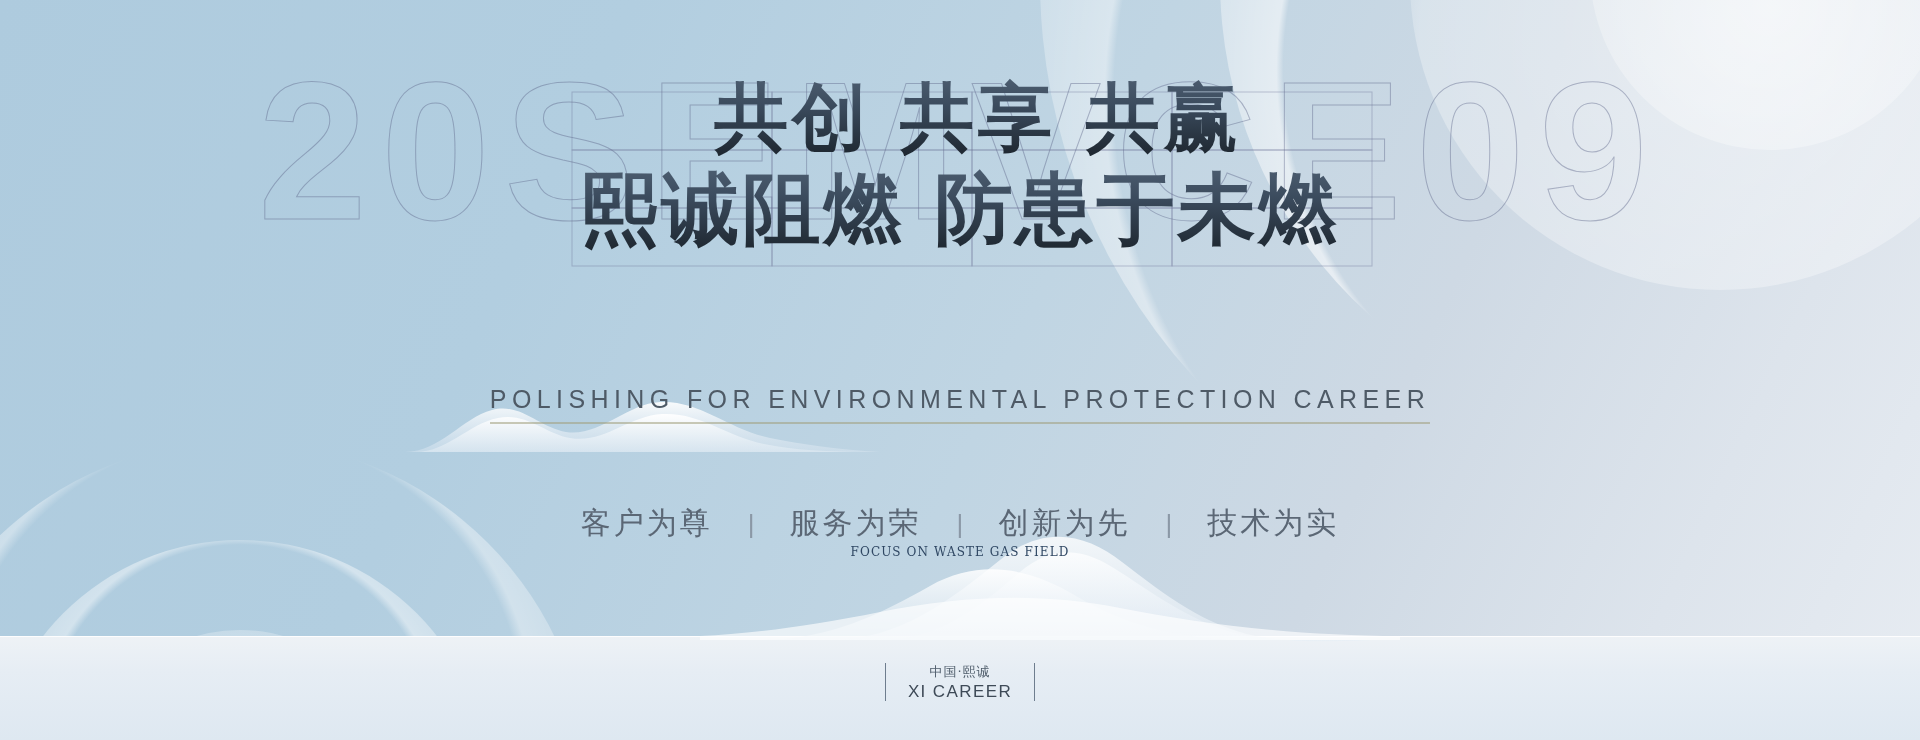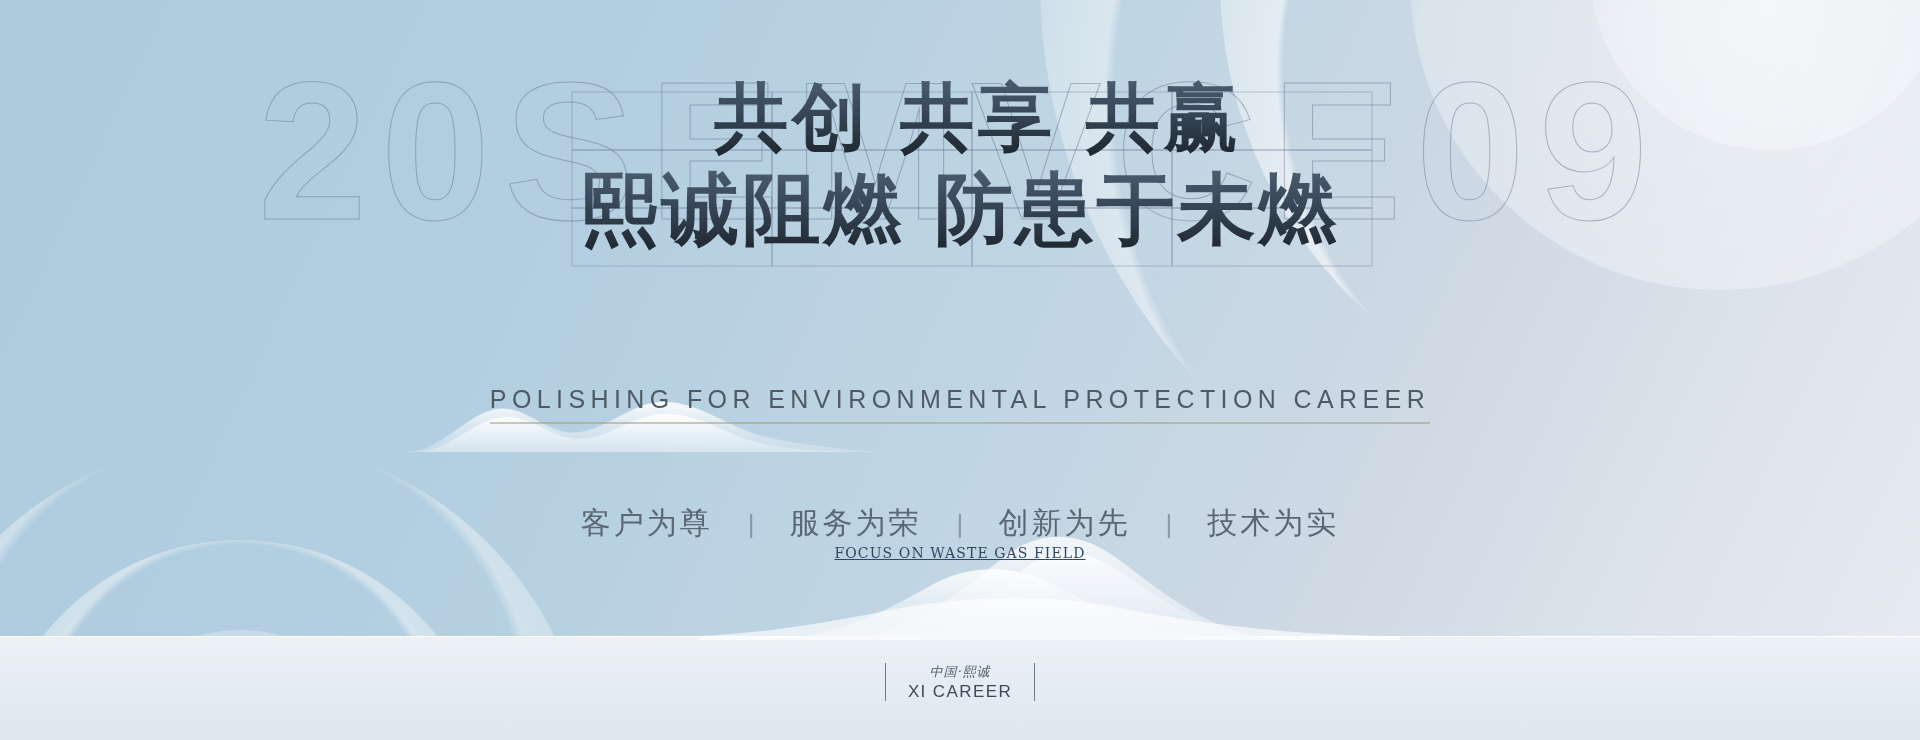--- a/index.html
+++ b/index.html
@@ -109,32 +109,32 @@
   }
 
   
   .serif-lines{
     position:absolute;left:0;right:0;top:543px;text-align:center;
     font-family:"DejaVu Serif","Liberation Serif",serif;
     color:#2f4763;
     line-height:1.5;
     letter-spacing:1.1px;
   }
-  .serif-lines .s1{font-size:14px;text-decoration:underline;}
+  .serif-lines .s1{font-size:12px;}
   .serif-lines .s2{font-size:16px;}
 
   
   .brand{
     position:absolute;left:0;right:0;top:660px;
     display:flex;align-items:center;justify-content:center;gap:22px;
   }
   .brand .bar{width:1px;height:38px;background:#6e7d8e;}
   .brand .btext{text-align:center;line-height:1.32;}
   .brand .bcn{font-size:13px;color:#4f5d6b;letter-spacing:1px;
-    font-family:"DejaVu Sans","Liberation Sans",sans-serif;font-style:italic;}
+    font-family:"DejaVu Sans","Liberation Sans",sans-serif;}
   .brand .ben{font-size:17px;color:#3e4a57;letter-spacing:1.4px;}
 
   
   .clouds{position:absolute;left:0;top:0;width:1920px;height:740px;pointer-events:none;}
 </style>
 </head>
 <body>
 
 <div class="stage">
 

